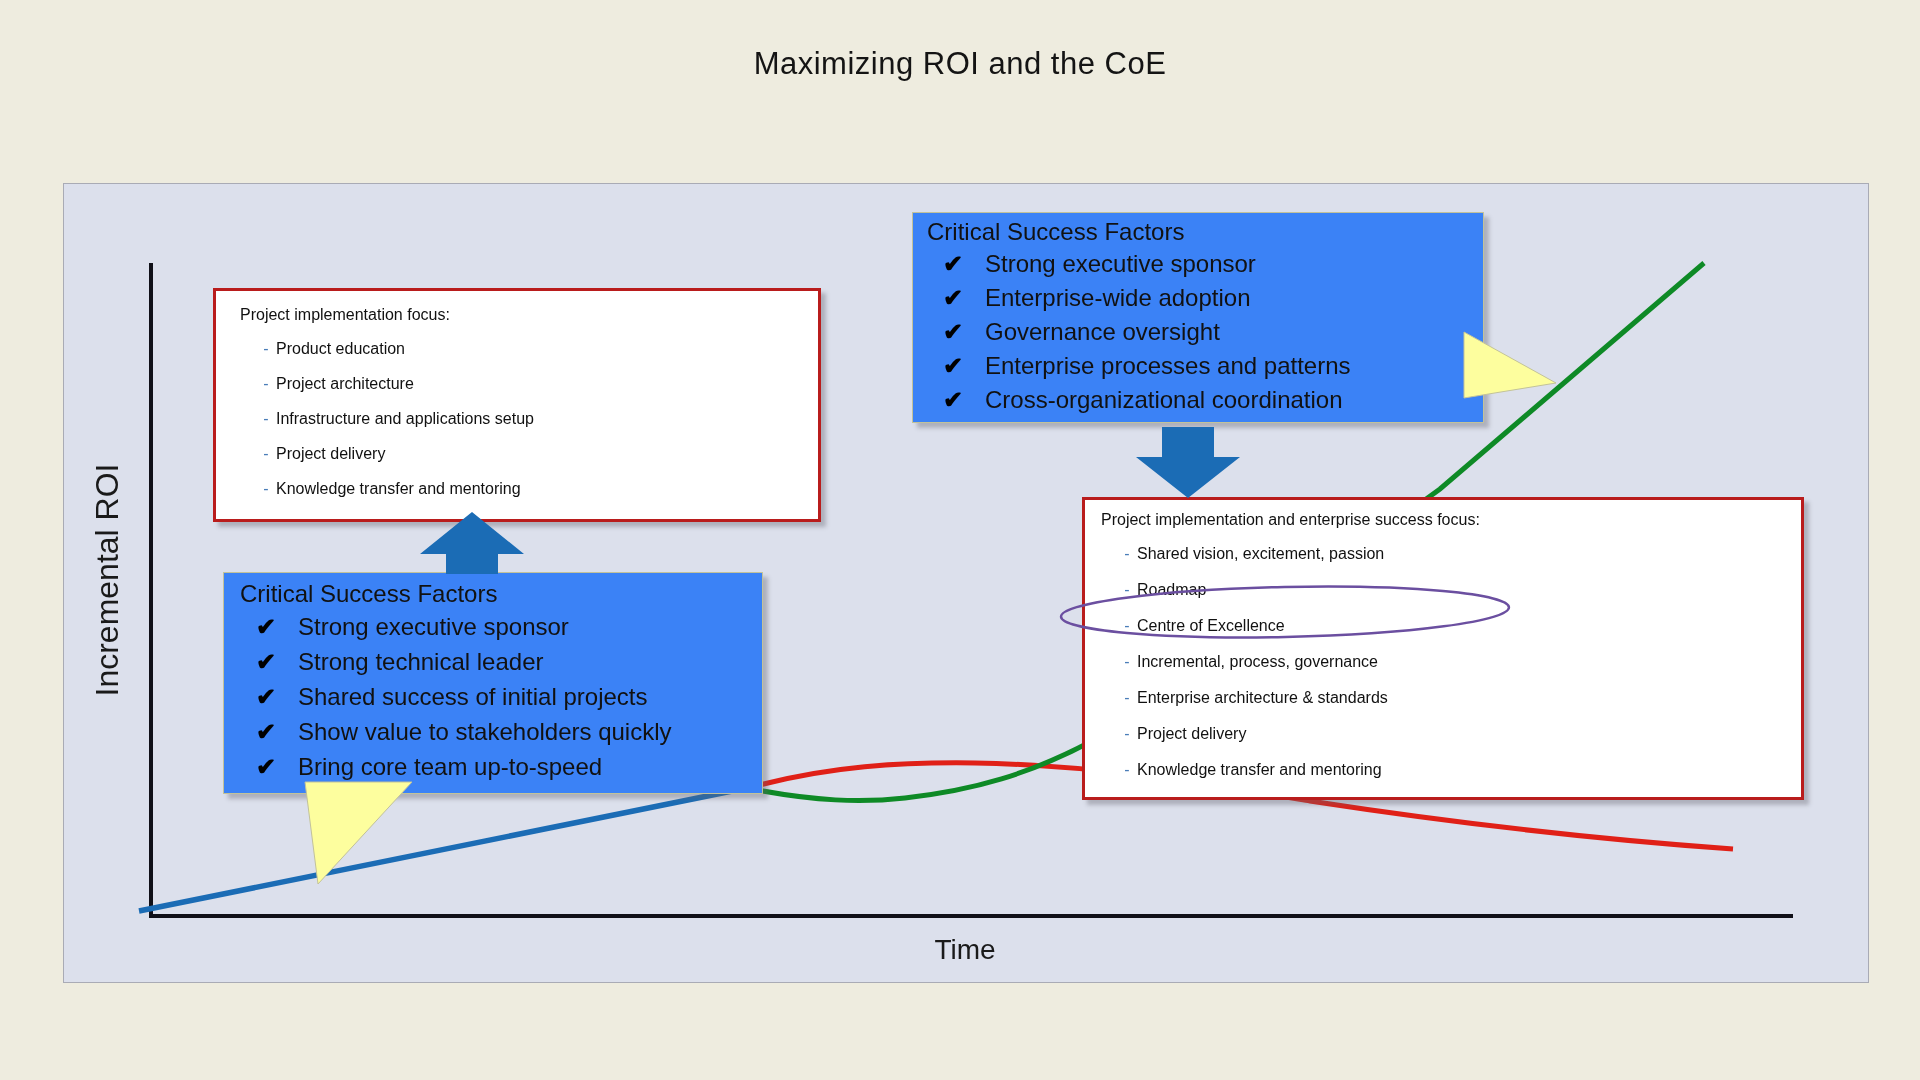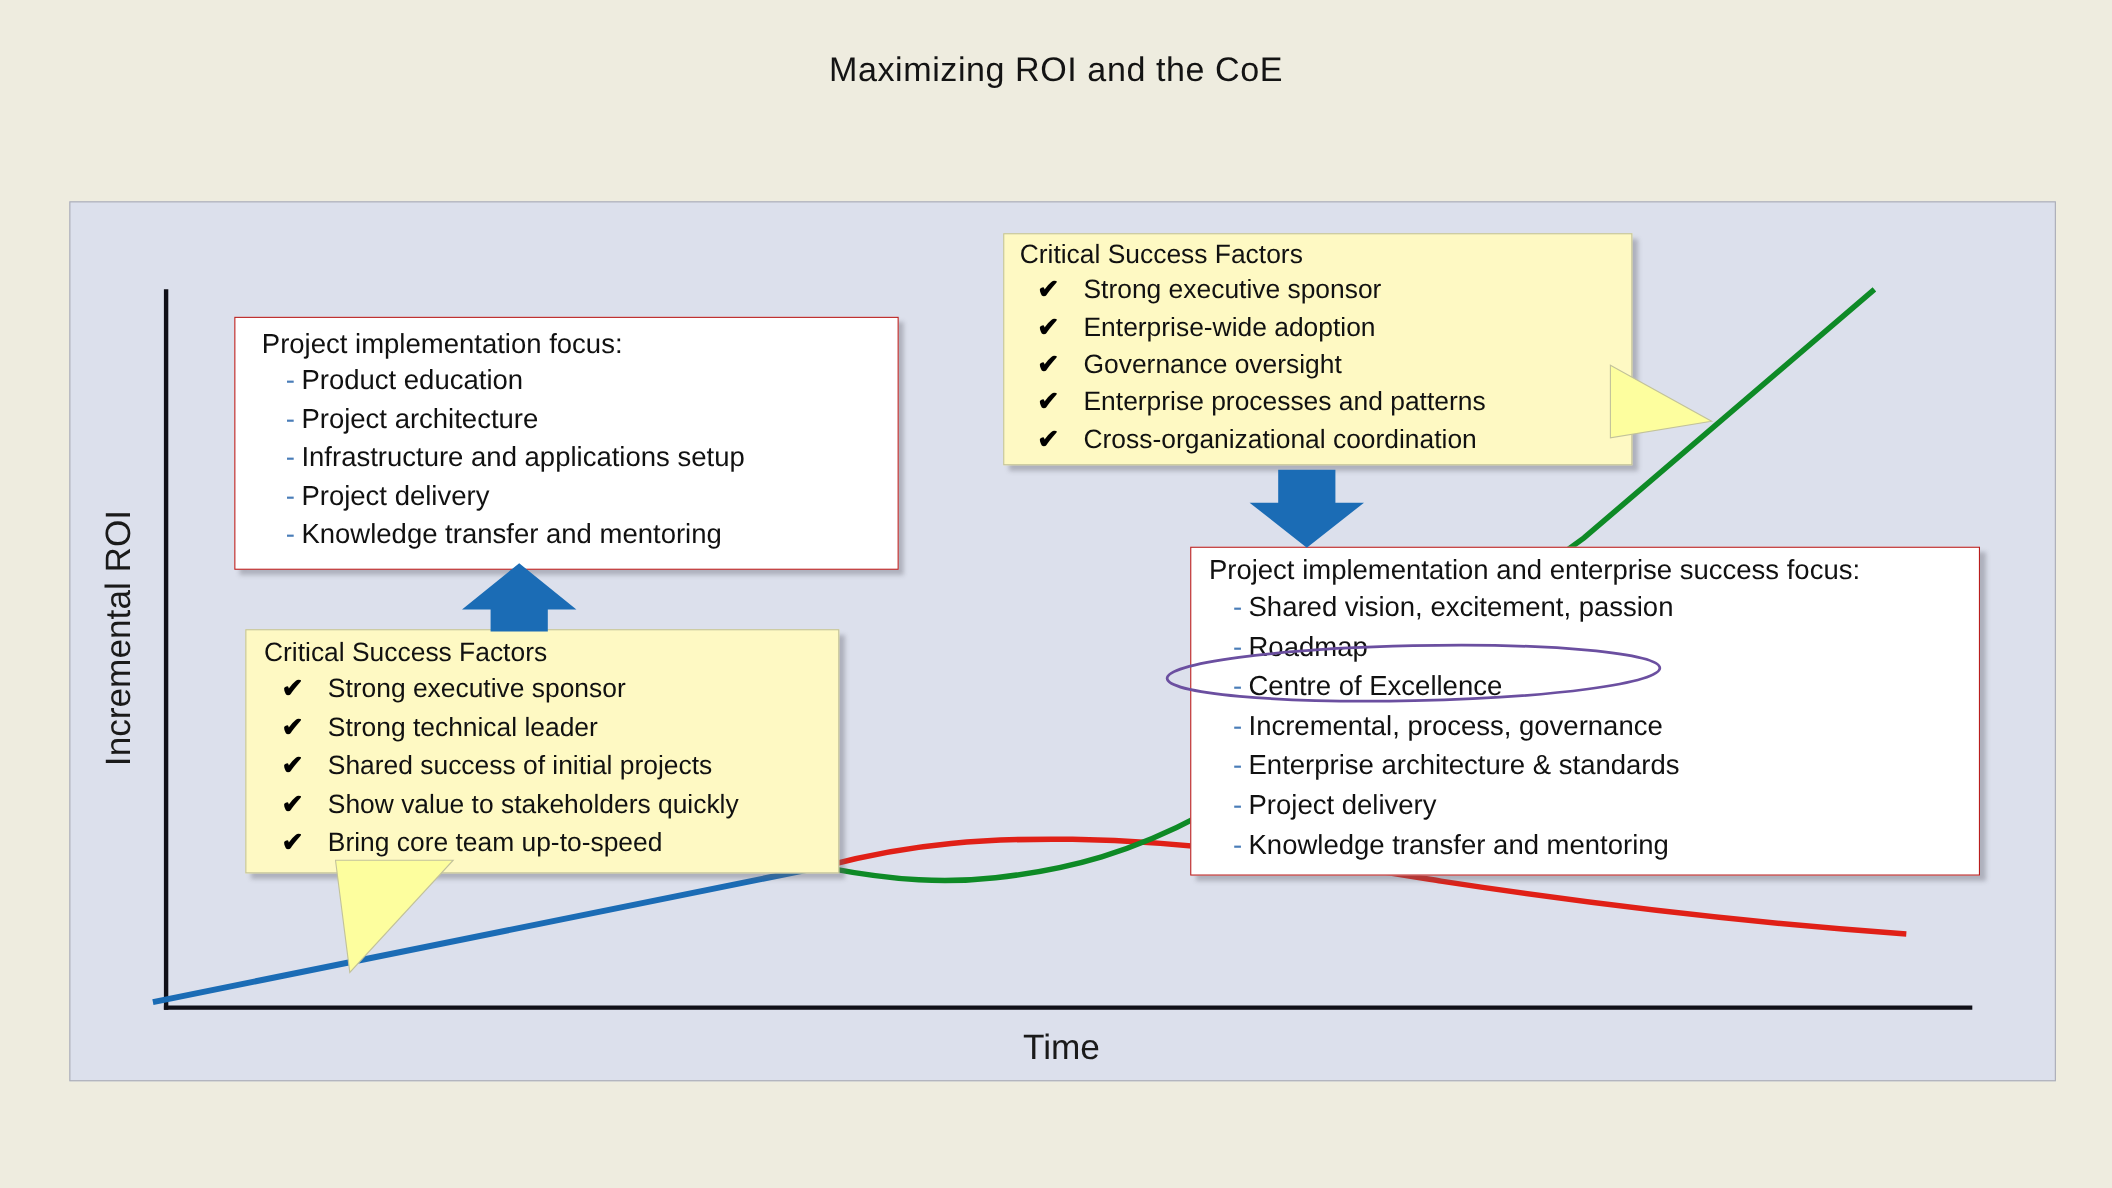--- a/index.html
+++ b/index.html
@@ -24,30 +24,30 @@
   #layer-over{z-index:31;}
   #layer-annot{z-index:40;}
 
   #y-axis-label{
     left:-143px;top:560px;width:500px;height:40px;line-height:40px;
     text-align:center;font-size:32px;color:#1a1a1a;
     transform:rotate(-90deg);z-index:15;
   }
   #x-axis-label{
     left:63px;top:934px;width:1804px;text-align:center;
-    font-size:32px;color:#1a1a1a;z-index:15;
+    font-size:28px;color:#1a1a1a;z-index:15;
   }
 
   .white-box{
-    background:#ffffff;border:1px solid #b91c1c;
+    background:#ffffff;border:3px solid #b91c1c;
     box-shadow:5px 5px 4px rgba(100,100,110,.38);
-    z-index:30;font-size:25px;color:#111;
+    z-index:30;font-size:16px;color:#111;
   }
   .yellow-callout{
-    background:#fef9c3;border:1px solid #c2c29a;
+    background:#3b82f6;border:1px solid #c2c29a;
     box-shadow:5px 5px 4px rgba(100,100,110,.38);
     font-size:24px;color:#111;
   }
   #csf-enterprise-callout{left:912px;top:212px;width:556px;height:205px;padding:4px 0 0 14px;z-index:11;}
   #csf-initial-callout{left:223px;top:572px;width:522px;height:214px;padding:6px 0 0 16px;z-index:30;}
   #project-focus-box{left:213px;top:288px;width:578px;height:220px;padding:8px 0 0 24px;}
   #enterprise-focus-box{left:1082px;top:497px;width:700px;height:293px;padding:4px 0 0 16px;}
 
   .box-title{line-height:32px;}
   #csf-enterprise-callout .box-title,#csf-initial-callout .box-title{line-height:30px;}

